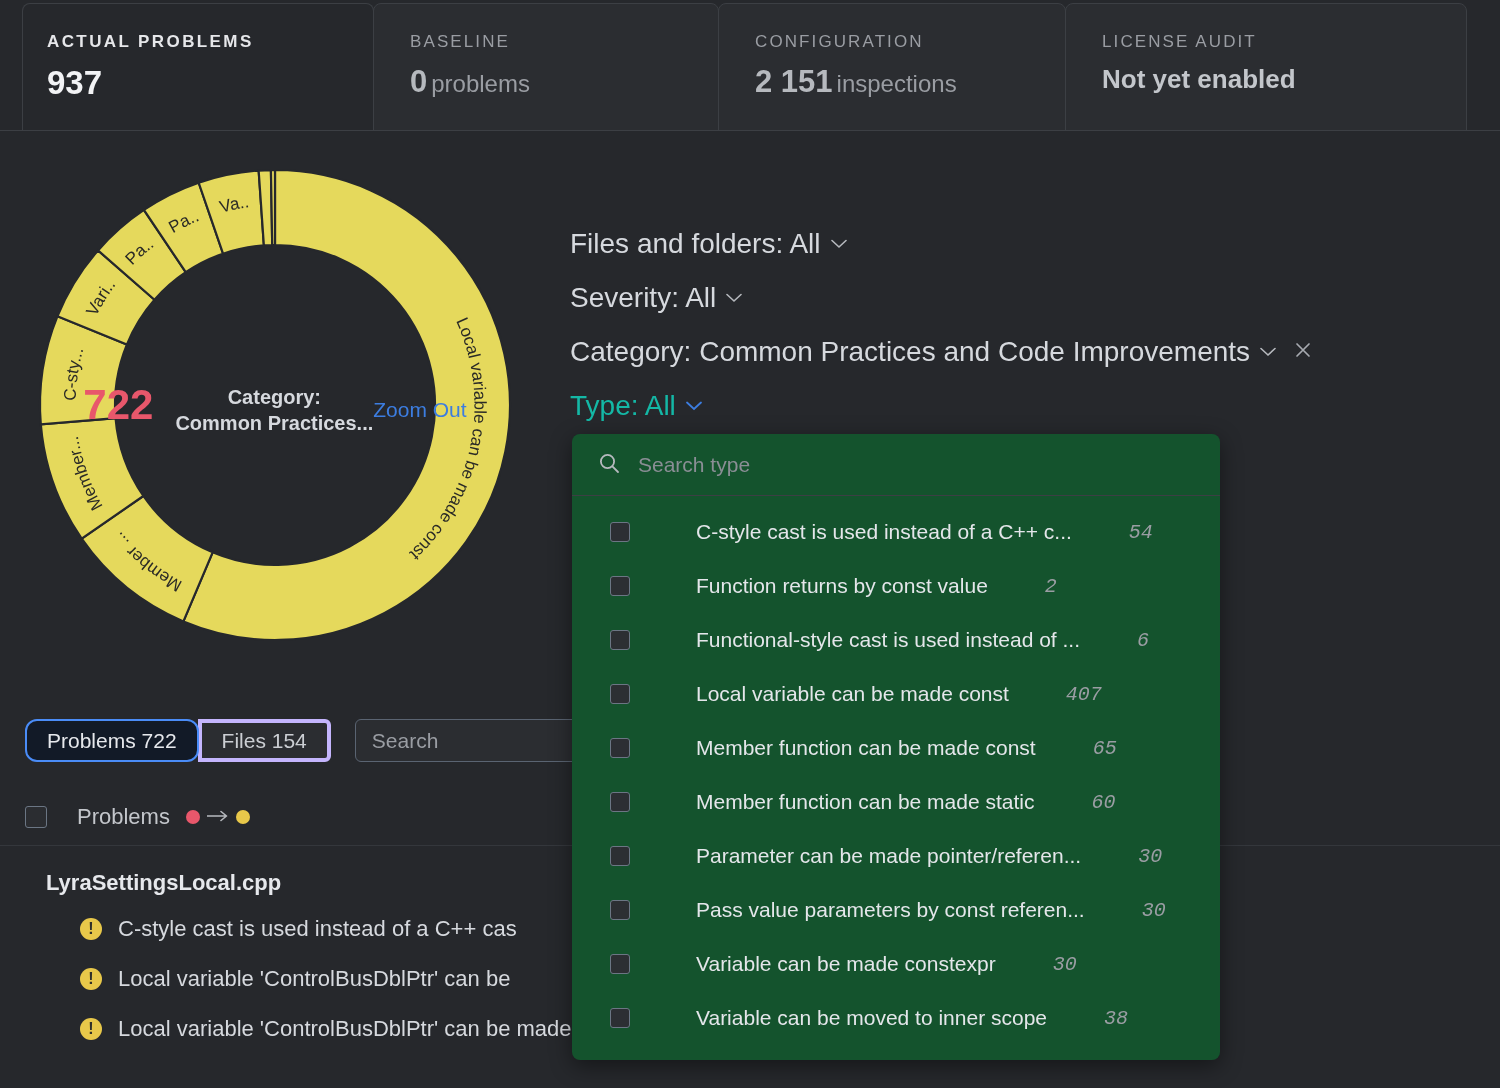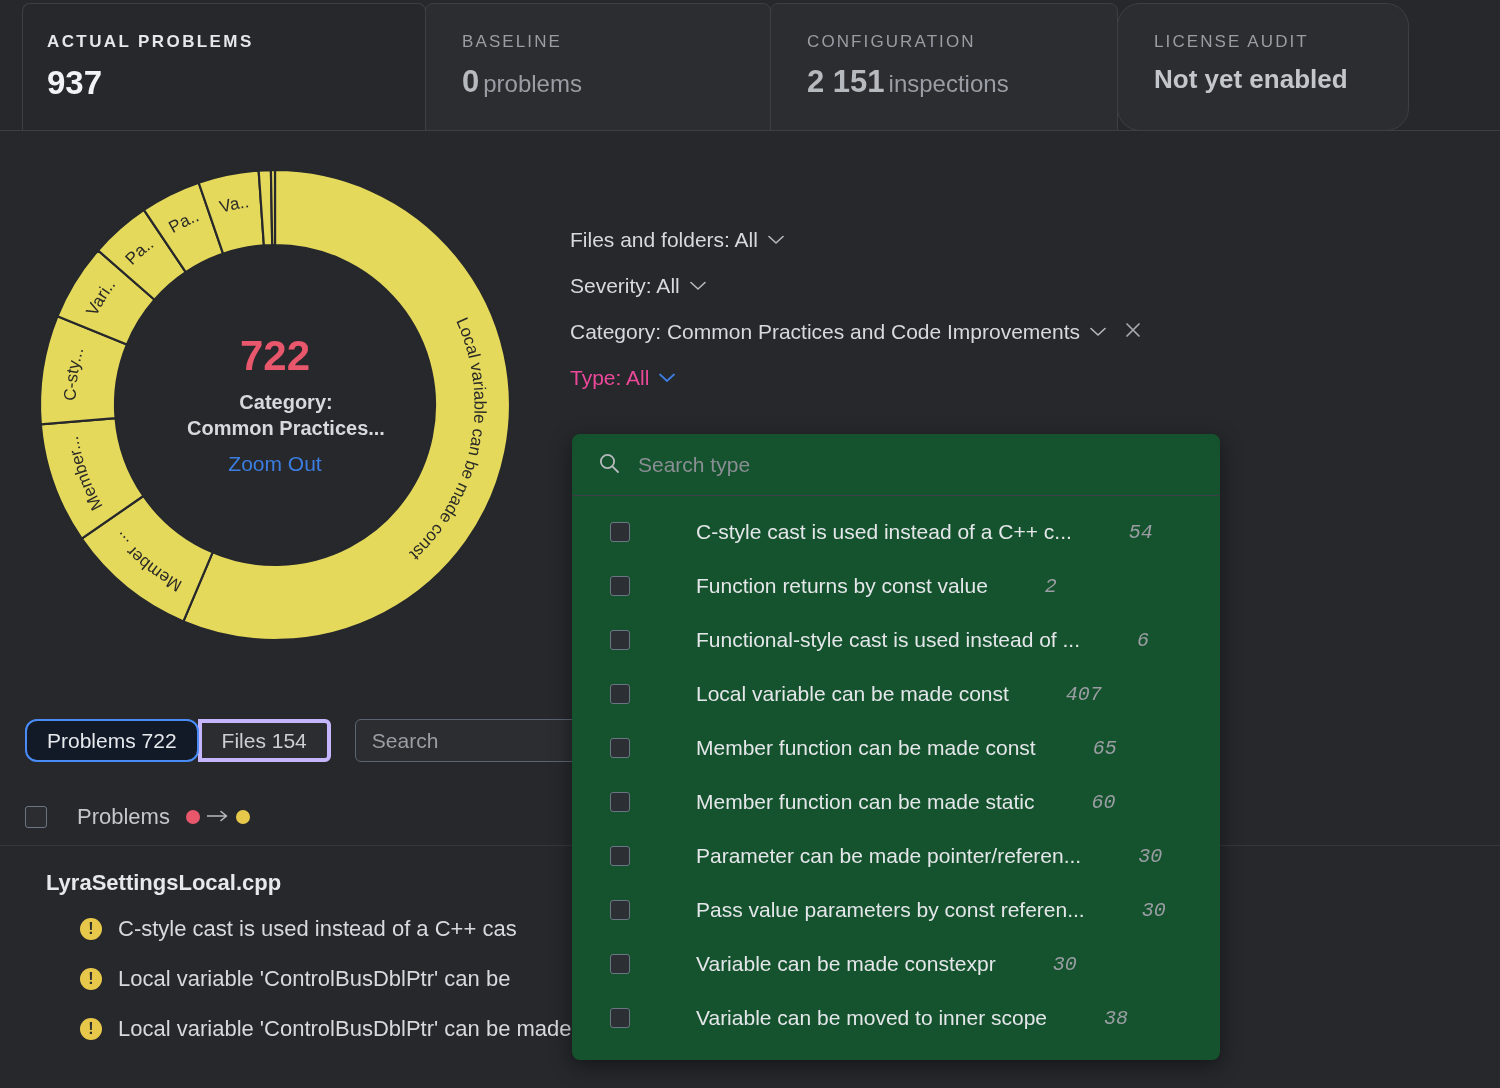--- a/index.html
+++ b/index.html
@@ -48,39 +48,39 @@
     background: #3C3F44;
   }
 
   
   .donut-wrap {
     position: absolute; left: 25px; top: 155px;
     width: 500px; height: 500px;
   }
   .donut-center {
     position: absolute; left: 0; top: 0; width: 500px; height: 500px;
-    display: flex; flex-direction: column;
+    display: flex; flex-direction: row;
     align-items: center; justify-content: center;
     pointer-events: none;
   }
   .donut-count { font-size: 42px; font-weight: 700; color: #E8576B; line-height: 1.05; }
   .donut-cat {
     margin-top: 12px; font-size: 20px; font-weight: 700;
     color: #D6D9DE; text-align: center; line-height: 1.28; margin-left: 22px;
   }
   .donut-zoom {
     margin-top: 10px; font-size: 21px; color: #3C7DE0;
     cursor: pointer; pointer-events: auto;
   }
 
   
   .filters { position: absolute; left: 570px; top: 228px; }
   .filter-row { margin-bottom: 22px; display: flex; align-items: center; }
-  .filter-text { font-size: 21px; color: #D6D9DE; white-space: nowrap; }
-  .filter-text.accent { color: #ec4899; text-align: center; }
+  .filter-text { font-size: 28px; color: #D6D9DE; white-space: nowrap; }
+  .filter-text.accent { color: #14b8a6; text-align: center; }
   .chev { margin-left: 10px; display: inline-block; }
   .chev svg { display: block; }
   .clear-x { margin-left: 18px; display: inline-block; cursor: pointer; }
 
   
   .dropdown {
     position: absolute; left: 572px; top: 434px;
     width: 648px; height: 626px;
     background: #14532d;
     border-radius: 8px;
@@ -175,33 +175,33 @@
     background: #E8C84A; margin-right: 16px;
     display: flex; align-items: center; justify-content: center;
     color: #30302A; font-size: 16px; font-weight: 700; line-height: 1;
   }
   .ptext { font-size: 22px; color: #D6D9DE; }
 </style>
 </head>
 <body>
 
 <div class="cards">
-  <div class="card active" style="width:404px;padding-left:24px;">
+  <div class="card active" style="width:352px;padding-left:24px;">
     <div class="card-label">ACTUAL PROBLEMS</div>
     <div class="card-value"><span>937</span></div>
   </div>
   <div class="card" style="width:346px;">
     <div class="card-label">BASELINE</div>
     <div class="card-value"><span>0</span><span class="card-unit">problems</span></div>
   </div>
   <div class="card" style="width:348px;">
     <div class="card-label">CONFIGURATION</div>
     <div class="card-value"><span>2 151</span><span class="card-unit">inspections</span></div>
   </div>
-  <div class="card lic" style="width:292px;border-radius:23px;">
+  <div class="card lic" style="width:402px;">
     <div class="card-label">LICENSE AUDIT</div>
     <div class="card-value">Not yet enabled</div>
   </div>
 </div>
 <div class="cards-underline"></div>
 
 <div class="donut-wrap">
   <svg id="donut-svg" width="500" height="500" viewBox="0 0 500 500">
       <defs>
         <path id="arc0" d="M260.4410232704673 50.77340781646251 A199.5 199.5 0 1 1 181.97548546148136 437.54443585934206" fill="none"></path>

